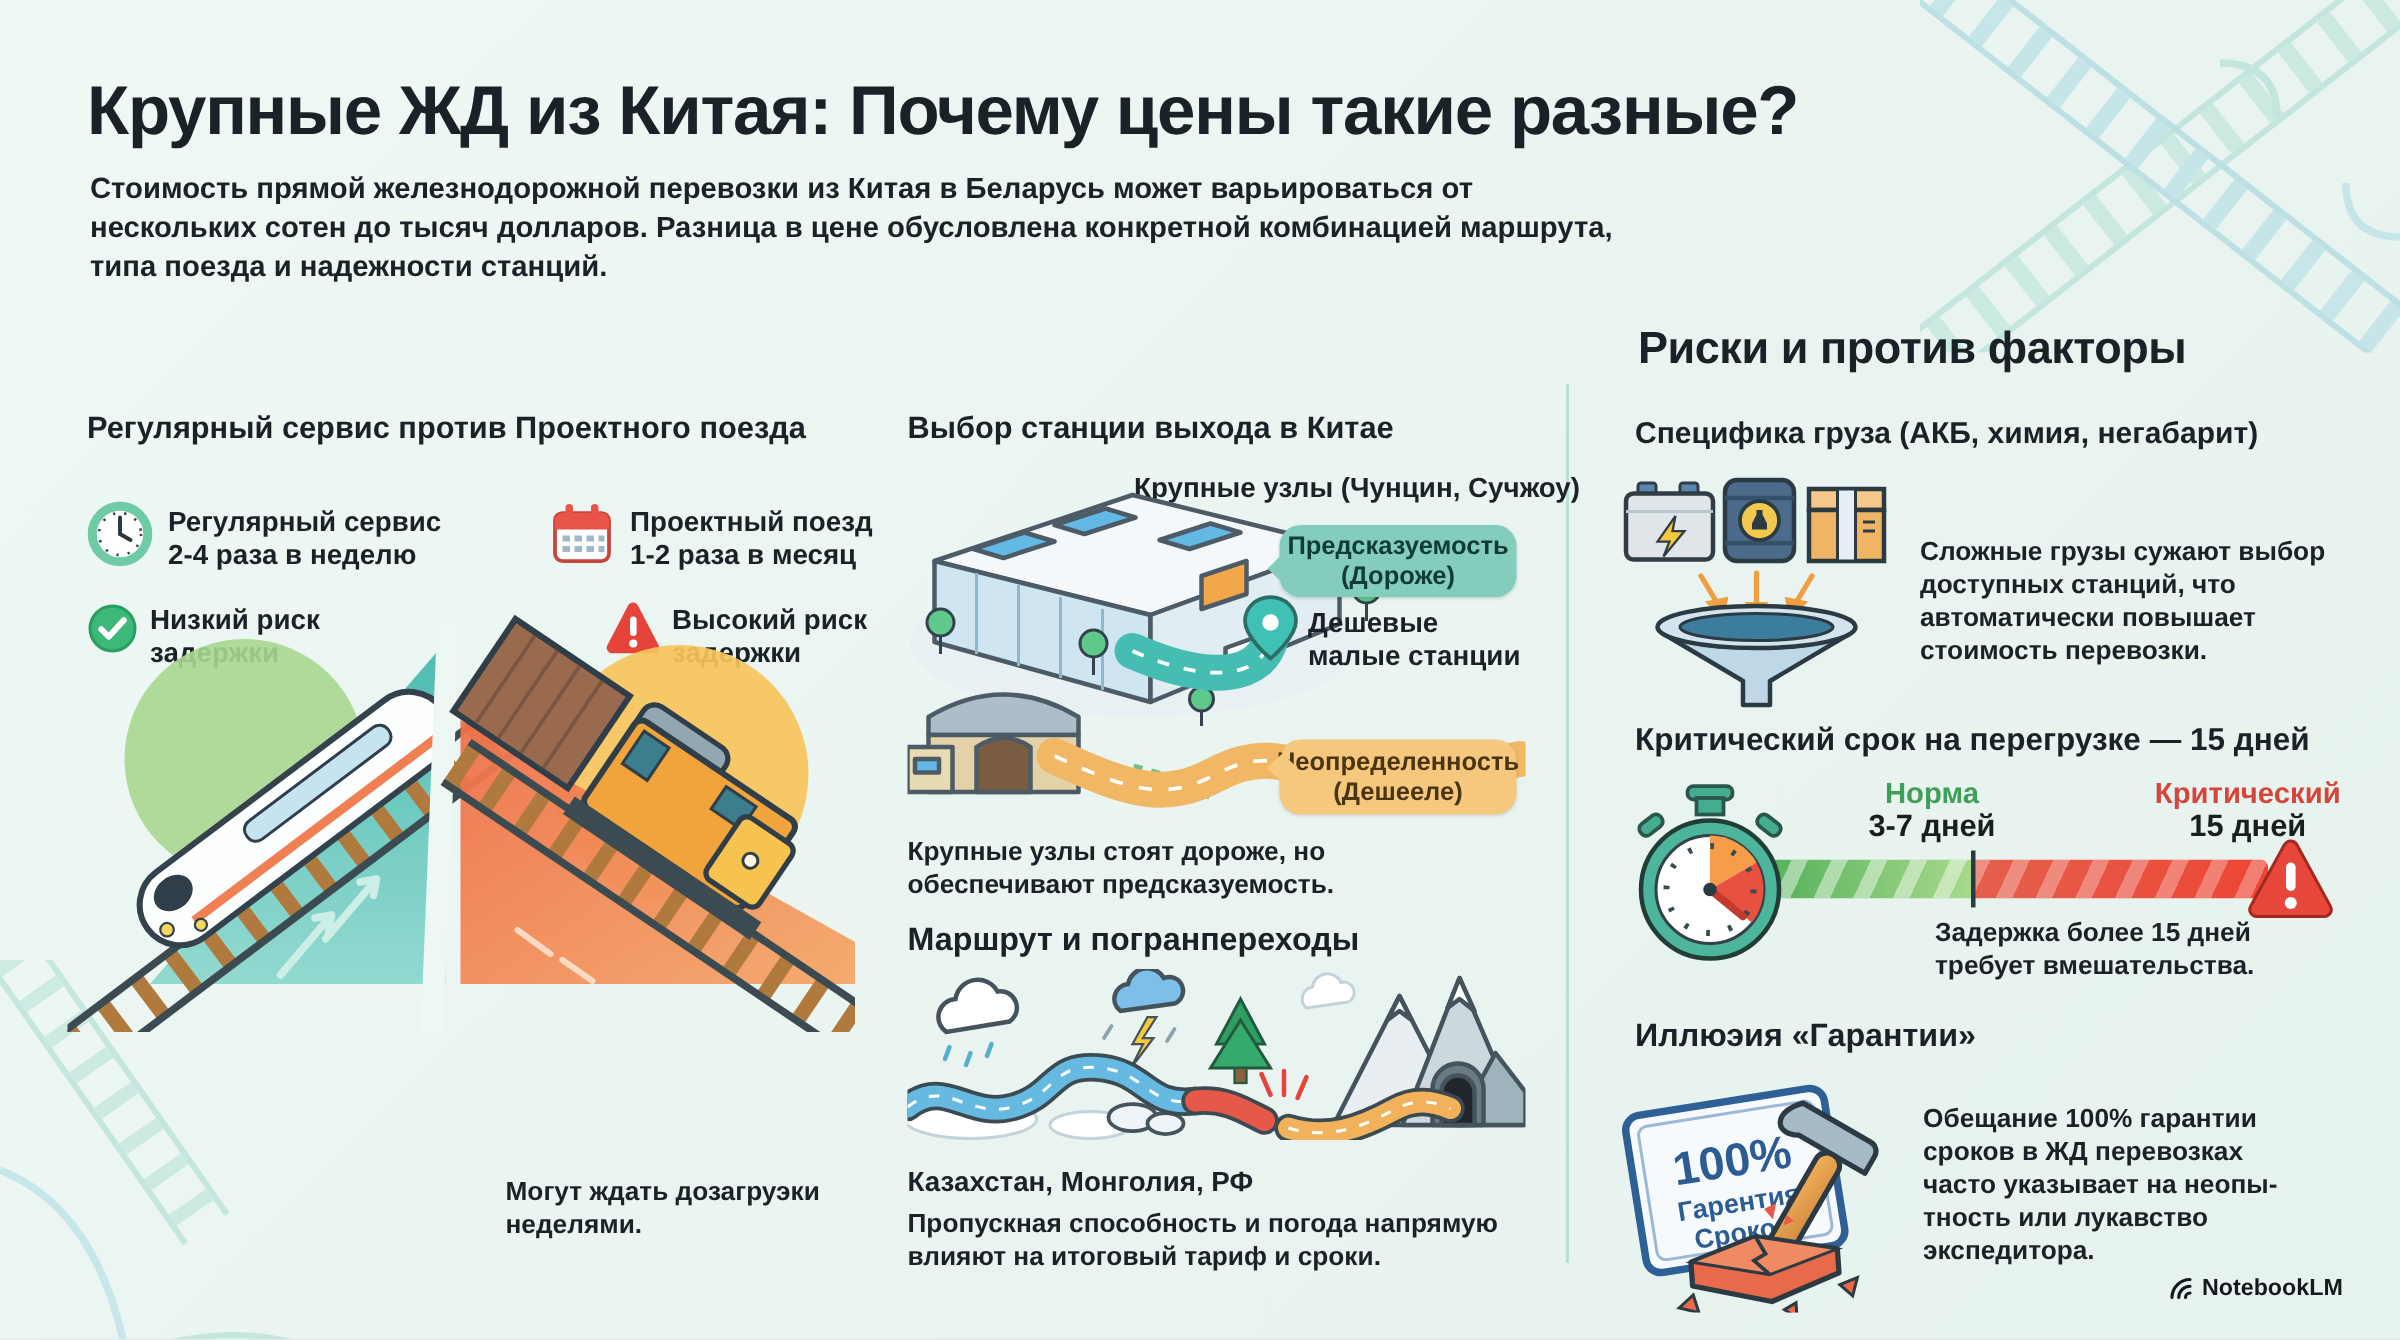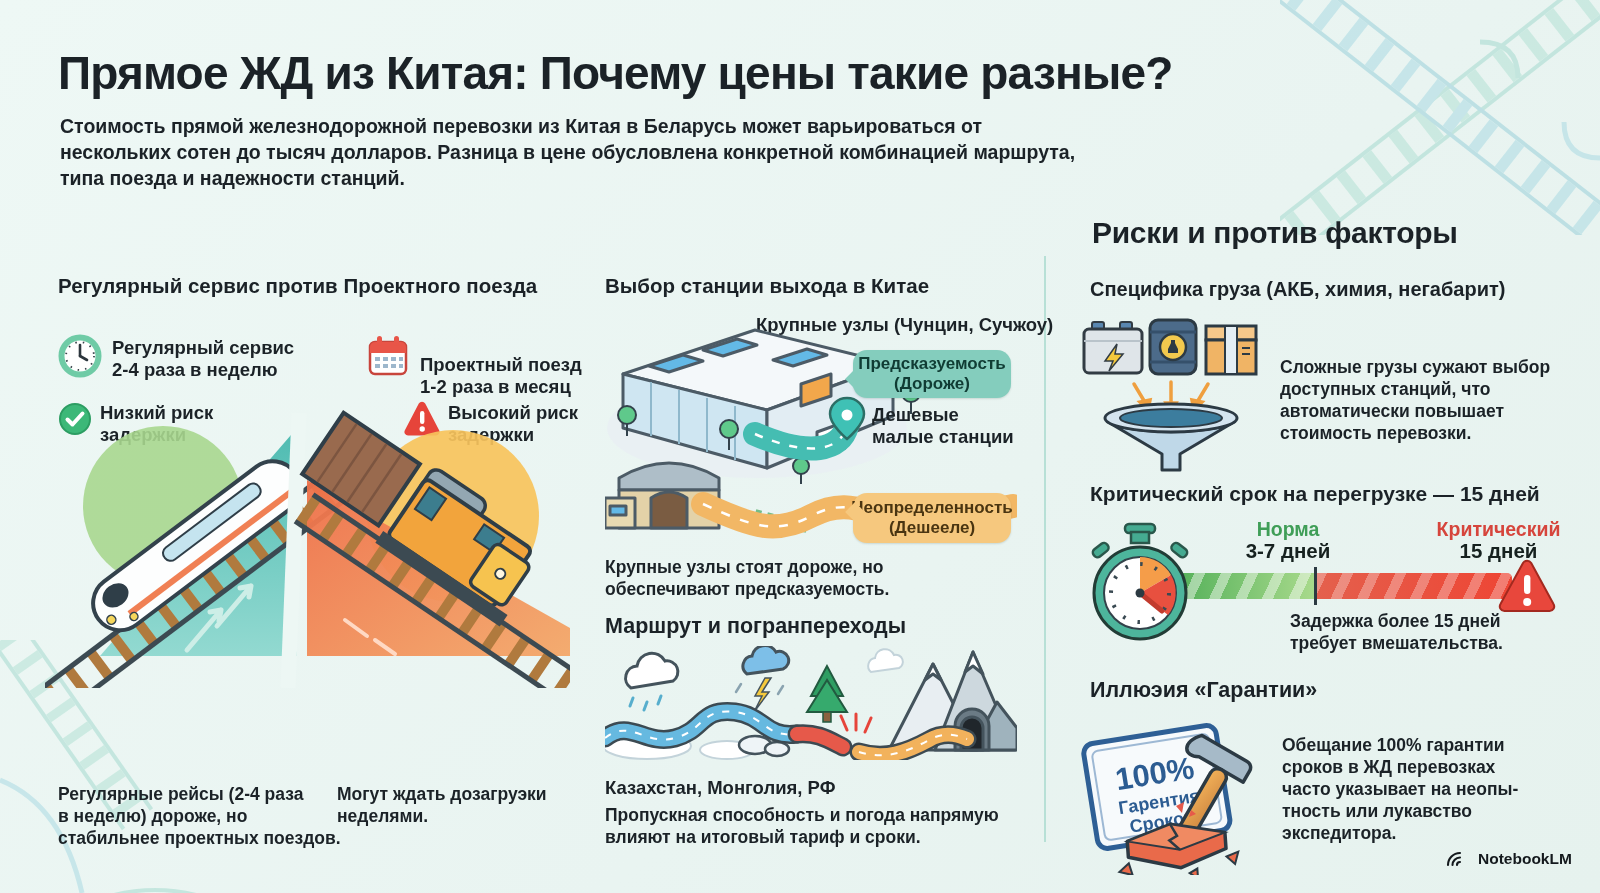--- a/index.html
+++ b/index.html
@@ -17,21 +17,21 @@
   .badge{position:absolute;border-radius:14px;display:flex;align-items:center;justify-content:center;
          text-align:center;font-weight:800;font-size:17px;line-height:1.18;white-space:pre-line;
          color:#103c34;box-shadow:0 1px 2px rgba(30,60,55,.15);}
   .badge::before{content:"";position:absolute;width:14px;height:14px;background:inherit;
          transform:rotate(45deg);left:-5px;bottom:12px;}
   .badge.orange::before{bottom:auto;top:12px;}
   .lbl{font-size:19.5px;font-weight:700;line-height:1.1;}
   .lblv{font-size:20.5px;font-weight:800;line-height:1.1;color:#16211f;}
   .green{color:#3f9e57;} .red{color:#d6453c;}
   .vdivider{background:#b7e0d6;}
-  .footer{display:flex;align-items:center;gap:15px;font-size:15.5px;font-weight:600;color:#14191d;}
+  .footer{display:flex;align-items:center;gap:5px;font-size:15.5px;font-weight:600;color:#14191d;}
   svg text{font-family:"Liberation Sans","DejaVu Sans",sans-serif;}
 </style>
 </head>
 <body>
 
 <div class="stage">
 
   <svg class="abs" style="left:1280px;top:0;" width="320" height="235" viewBox="0 0 320 235">
     <g opacity="0.5">
       <g transform="rotate(-38 160 118)">
@@ -58,21 +58,21 @@
       </g>
       <circle cx="155" cy="420" r="150" fill="none" stroke="#aee0d2" stroke-width="28" stroke-dasharray="9 20"></circle>
       <circle cx="155" cy="420" r="130" fill="none" stroke="#9fd8cc" stroke-width="4"></circle>
       <circle cx="155" cy="420" r="170" fill="none" stroke="#9fd8cc" stroke-width="4"></circle>
       <path d="M0,140 Q62,165 82,253" stroke="#a5d8e2" stroke-width="5" fill="none"></path>
     </g>
   </svg>
 
   <div class="abs vdivider" style="left:1044px;top:256px;width:2px;height:586px;"></div>
 
-  <div class="abs h1" style="left:58px;top:46px;">Прямое ЖД из Китая: Почему цены такие разные?</div>
+  <div class="abs h1" style="left:58px;top:46px;">Крупные ЖД из Китая: Почему цены такие разные?</div>
   <div class="abs intro" style="left:60px;top:114px;width:1060px;">Стоимость прямой железнодорожной перевозки из Китая в Беларусь может варьироваться от
 нескольких сотен до тысяч долларов. Разница в цене обусловлена конкретной комбинацией маршрута,
 типа поезда и надежности станций.</div>
 
 
   <div class="abs h3" style="left:58px;top:274px;">Регулярный сервис против Проектного поезда</div>
 
   <svg class="abs" style="left:58px;top:334px;" width="44" height="44" viewBox="0 0 44 44">
     <circle cx="22" cy="22" r="18.5" fill="#ffffff" stroke="#6fcba6" stroke-width="6"></circle>
     <circle cx="22" cy="22" r="14" fill="none" stroke="#39454c" stroke-width="1.8" stroke-dasharray="1.5 6.1"></circle>
@@ -91,21 +91,21 @@
       <rect x="9" y="23" width="5" height="4"></rect>
         <rect x="17" y="23" width="5" height="4"></rect>
         <rect x="25" y="23" width="5" height="4"></rect>
         <rect x="33" y="23" width="4" height="4"></rect>
       <rect x="9" y="30" width="5" height="4"></rect>
         <rect x="17" y="30" width="5" height="4"></rect>
         <rect x="25" y="30" width="5" height="4"></rect>
         <rect x="33" y="30" width="4" height="4"></rect>
     </g>
   </svg>
-  <div class="abs feat" style="left:420px;top:354px;">Проектный поезд
+  <div class="abs feat" style="left:420px;top:337px;">Проектный поезд
 1-2 раза в месяц</div>
 
   <svg class="abs" style="left:58px;top:402px;" width="34" height="34" viewBox="0 0 34 34">
     <circle cx="17" cy="17" r="15" fill="#3cb878" stroke="#2c9d62" stroke-width="2"></circle>
     <path d="M9.5,17.5 L14.5,22.5 L24.5,11.5" fill="none" stroke="#ffffff" stroke-width="4" stroke-linecap="round" stroke-linejoin="round"></path>
   </svg>
   <div class="abs feat" style="left:100px;top:402px;">Низкий риск
 задержки</div>
 
   <svg class="abs" style="left:402px;top:400px;" width="40" height="38" viewBox="0 0 40 38">
@@ -176,23 +176,20 @@
       <rect x="350" y="94" width="66" height="32" rx="9" fill="#93a7b2" stroke="#2f3e48" stroke-width="3.5"></rect>
       <rect x="350" y="108" width="128" height="70" rx="6" fill="#f2a43c" stroke="#2f3e48" stroke-width="4"></rect>
       <rect x="358" y="114" width="20" height="26" fill="#3c7d8e" stroke="#2f3e48" stroke-width="2"></rect>
       <rect x="424" y="114" width="24" height="18" fill="#3c7d8e" stroke="#2f3e48" stroke-width="2"></rect>
       <rect x="444" y="122" width="42" height="50" rx="6" fill="#f6c34f" stroke="#2f3e48" stroke-width="3.5"></rect>
       <circle cx="465" cy="146" r="5" fill="#fff7e0" stroke="#2f3e48" stroke-width="2"></circle>
       <rect x="344" y="176" width="150" height="14" fill="#3c4a52"></rect>
     </g>
   </svg>
 
-  <div class="abs note" style="left:58px;top:783px;">Регулярные рейсы (2-4 раза
-в неделю) дороже, но
-стабильнее проектных поездов.</div>
   <div class="abs note" style="left:337px;top:783px;">Могут ждать дозагруэки
 неделями.</div>
 
   <div class="abs h3" style="left:605px;top:274px;">Выбор станции выхода в Китае</div>
   <div class="abs feat" style="left:756px;top:314px;">Крупные узлы (Чунцин, Сучжоу)</div>
 
   <svg class="abs" style="left:605px;top:316px;" width="412" height="232" viewBox="0 0 412 232">
     <ellipse cx="152" cy="112" rx="150" ry="50" fill="#e9eff3" opacity="0.9"></ellipse>
     <g stroke="#4c5b66" stroke-width="3" stroke-linejoin="round">
       <path d="M18,58 L150,14 L288,48 L162,94 Z" fill="#f4f8fa"></path>

